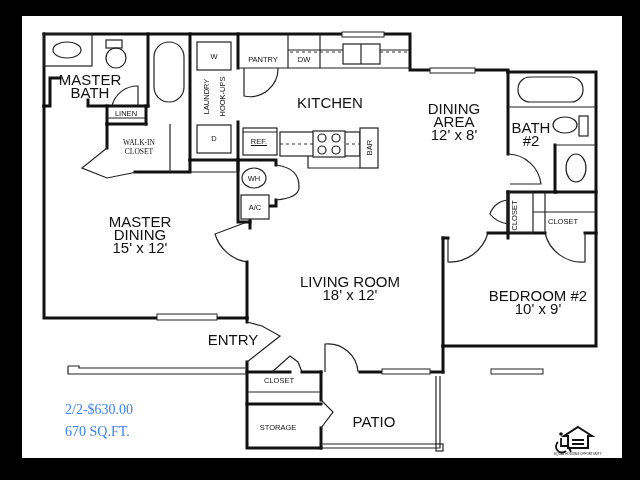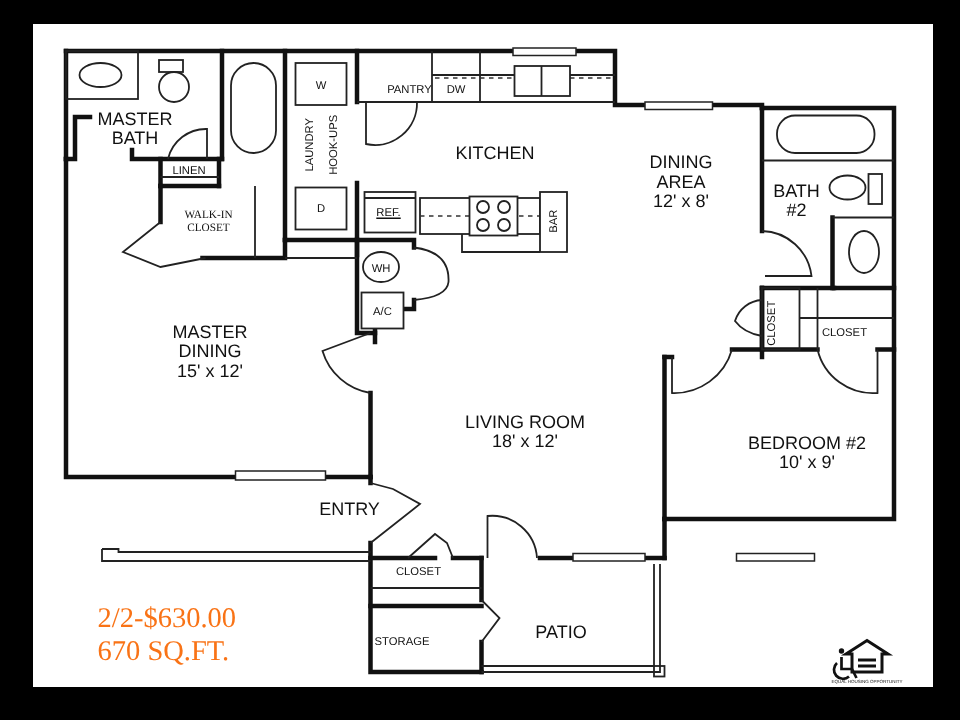--- a/index.html
+++ b/index.html
@@ -4,24 +4,24 @@
   <style>
     html, body { margin: 0; padding: 0; }
     body { width: 640px; height: 480px; background: #000; overflow: hidden; position: relative; font-family: "Liberation Sans", sans-serif; }
     #sheet { position: absolute; left: 22px; top: 16px; width: 600px; height: 442px; background: #fff; }
     svg { position: absolute; left: 0; top: 0; width: 640px; height: 480px; }
     .wall { stroke: #111; stroke-width: 3; fill: none; stroke-linecap: square; }
     .thin { stroke: #222; stroke-width: 1.2; fill: none; }
     .fix { stroke: #222; stroke-width: 1.2; fill: #fff; }
     .dash { stroke: #333; stroke-width: 1; stroke-dasharray: 3 3; fill: none; }
     .win { stroke: #222; stroke-width: 1; fill: #fff; }
-    .lbl { position: absolute; color: #111; font-size: 12px; text-align: center; line-height: 13px; white-space: nowrap; transform: translateX(-50%); }
+    .lbl { position: absolute; color: #111; font-size: 15px; text-align: center; line-height: 13px; white-space: nowrap; transform: translateX(-50%); }
     .sm { font-size: 7.5px; line-height: 9px; }
     .vert { transform: translateX(-50%) rotate(-90deg); transform-origin: center; }
-    .info { position: absolute; left: 65px; font-family: "Liberation Serif", serif; font-size: 19px; color: #f97316; }
+    .info { position: absolute; left: 65px; font-family: "Liberation Serif", serif; font-size: 14px; color: #3b82f6; }
     .eho { position: absolute; left: 578px; top: 452px; font-size: 3px; transform: translateX(-50%); color:#111; }
   </style>
 </head>
 <body>
 
 <div id="sheet"></div>
 
 <svg viewBox="0 0 640 480">
 
   <g>
@@ -178,21 +178,21 @@
 </div>
 <div class="lbl sm" style="left:126px;top:109px;">LINEN</div>
 <div class="lbl sm" style="left:139px;top:138px;font-family:Liberation Serif, serif;">
   <div>WALK-IN</div>
   <div>CLOSET</div>
 </div>
 <div class="lbl sm vert" style="left:206px;top:92px;">LAUNDRY</div>
 <div class="lbl sm vert" style="left:222px;top:92px;">HOOK-UPS</div>
 <div class="lbl sm" style="left:214px;top:52px;">W</div>
 <div class="lbl sm" style="left:214px;top:134px;">D</div>
-<div class="lbl sm" style="left:263px;top:55px;margin-left:10px;">PANTRY</div>
+<div class="lbl sm" style="left:263px;top:55px;">PANTRY</div>
 <div class="lbl sm" style="left:304px;top:55px;">DW</div>
 <div class="lbl" style="left:330px;top:96px;">KITCHEN</div>
 <div class="lbl sm" style="left:259px;top:137px;text-decoration:underline;">REF.</div>
 <div class="lbl sm vert" style="left:369px;top:143px;">BAR</div>
 <div class="lbl sm" style="left:254px;top:174px;">WH</div>
 <div class="lbl sm" style="left:255px;top:203px;">A/C</div>
 <div class="lbl" style="left:454px;top:102px;">
   <div>DINING</div>
   <div>AREA</div>
   <div>12' x 8'</div>
@@ -211,18 +211,18 @@
 <div class="lbl" style="left:350px;top:275px;">
   <div>LIVING ROOM</div>
   <div>18' x 12'</div>
 </div>
 <div class="lbl" style="left:538px;top:289px;">
   <div>BEDROOM #2</div>
   <div>10' x 9'</div>
 </div>
 <div class="lbl" style="left:233px;top:333px;">ENTRY</div>
 <div class="lbl sm" style="left:279px;top:376px;">CLOSET</div>
-<div class="lbl sm" style="left:268px;top:423px;">STORAGE</div>
+<div class="lbl sm" style="left:278px;top:423px;">STORAGE</div>
 <div class="lbl" style="left:374px;top:403px;margin-top:12px;">PATIO</div>
 
 <div class="info" style="top:402px;">2/2-$630.00</div>
 <div class="info" style="top:424px;">670 SQ.FT.</div>
 <div class="eho">EQUAL HOUSING OPPORTUNITY</div>
 
 </body></html>

